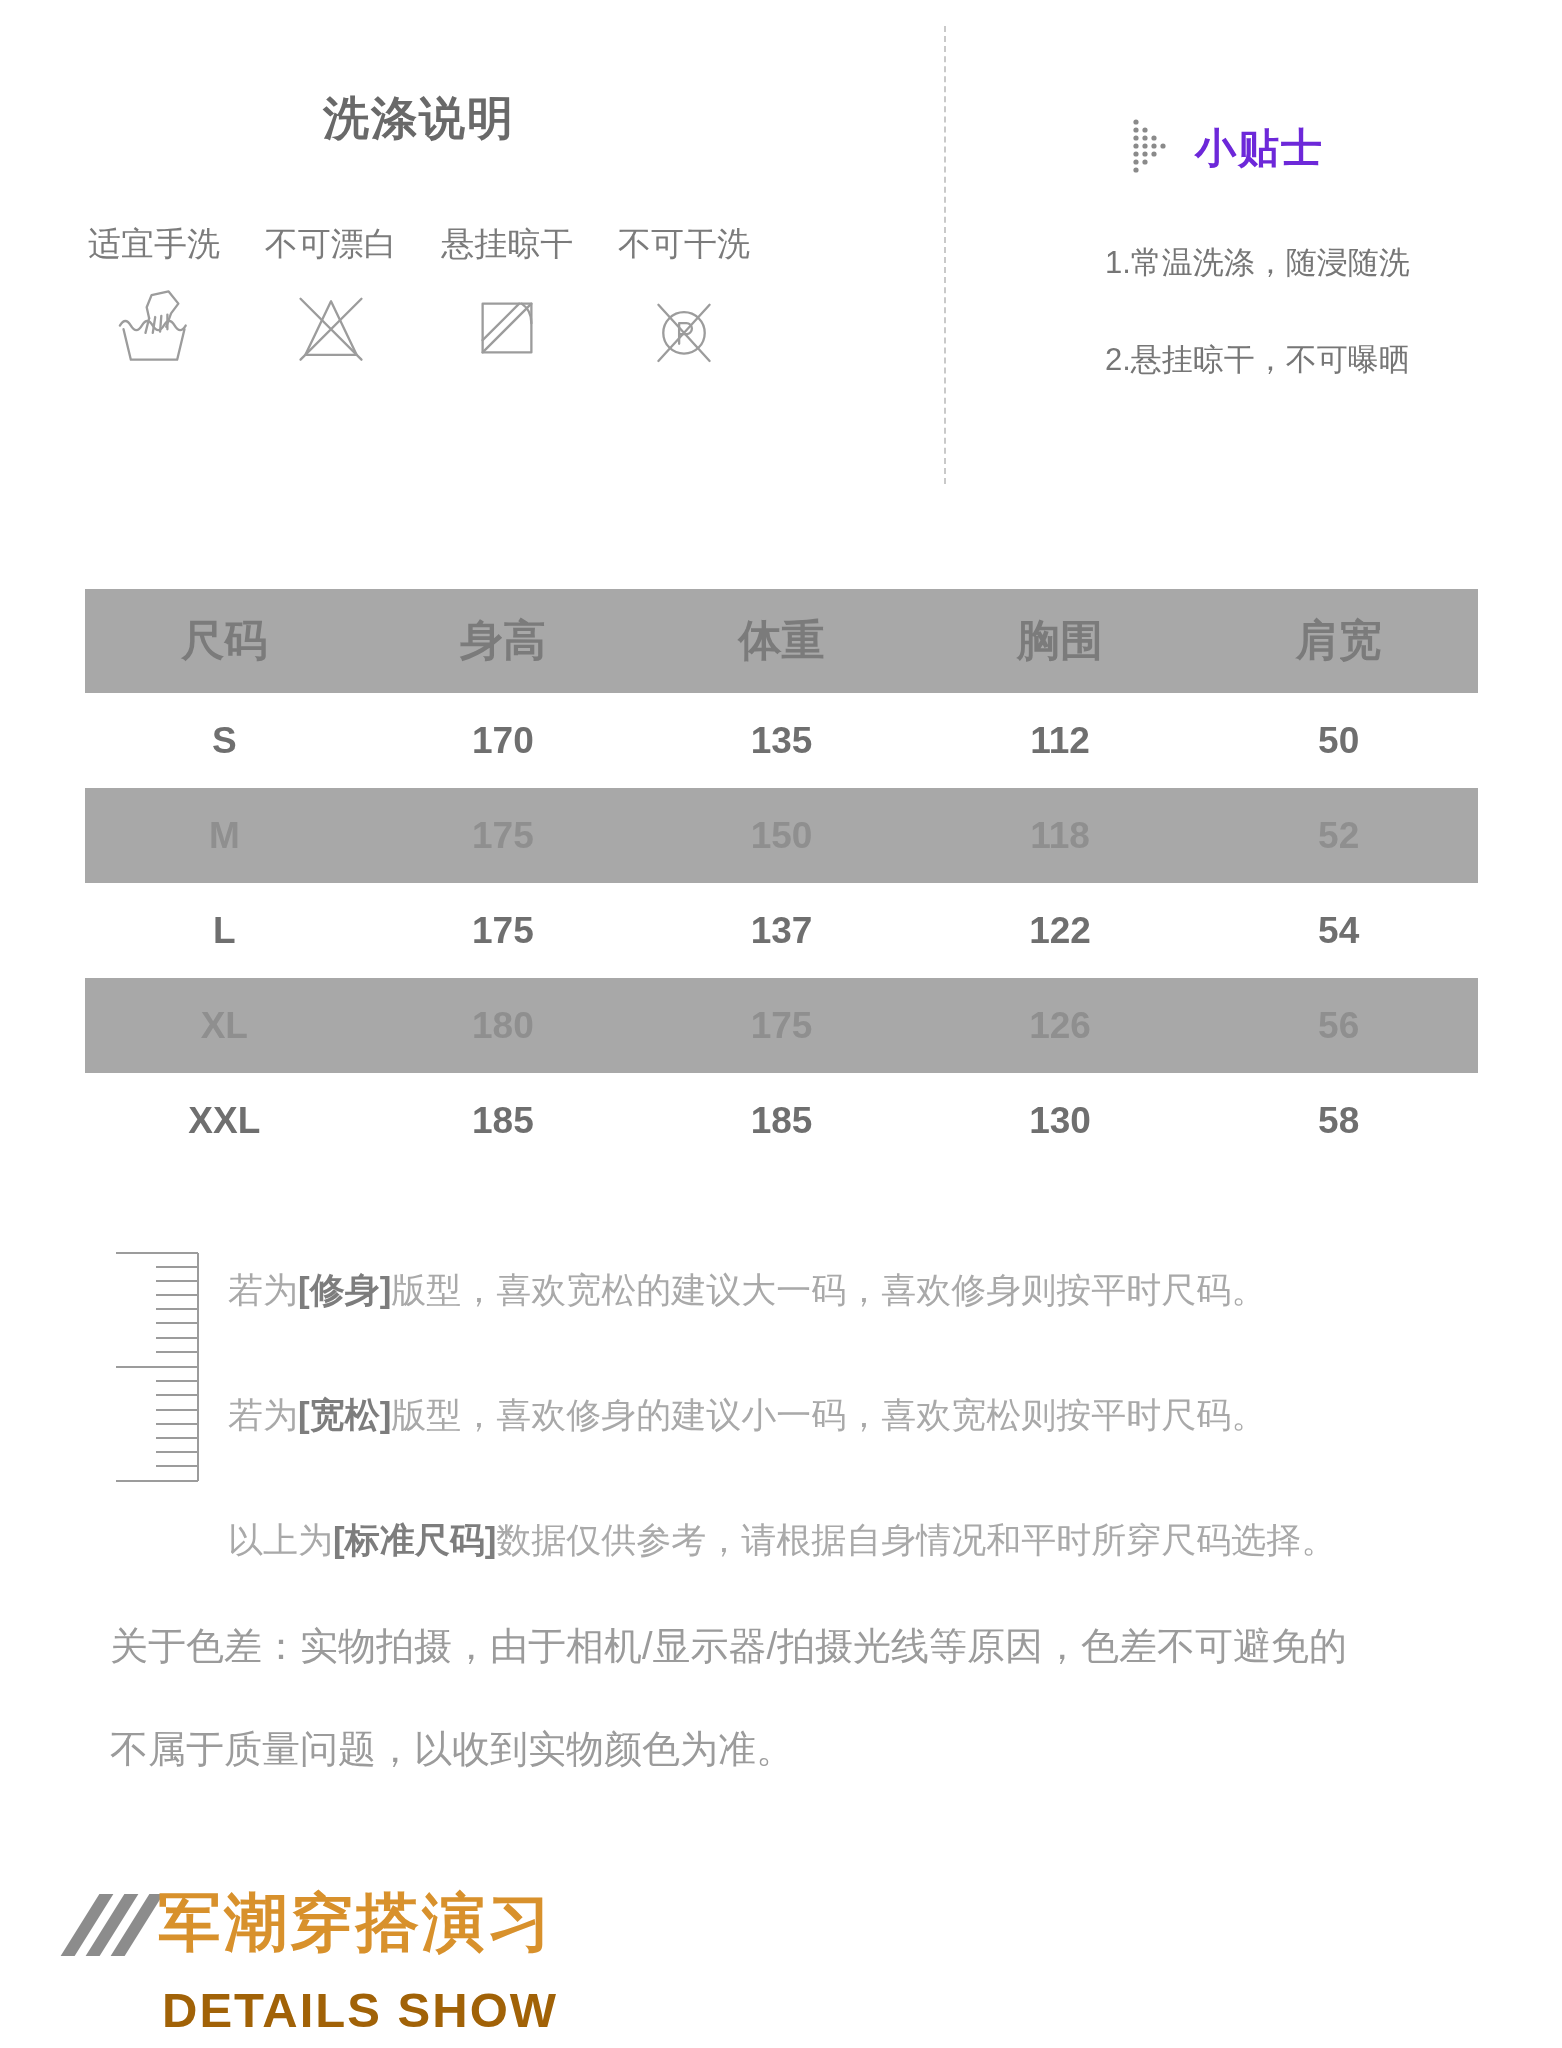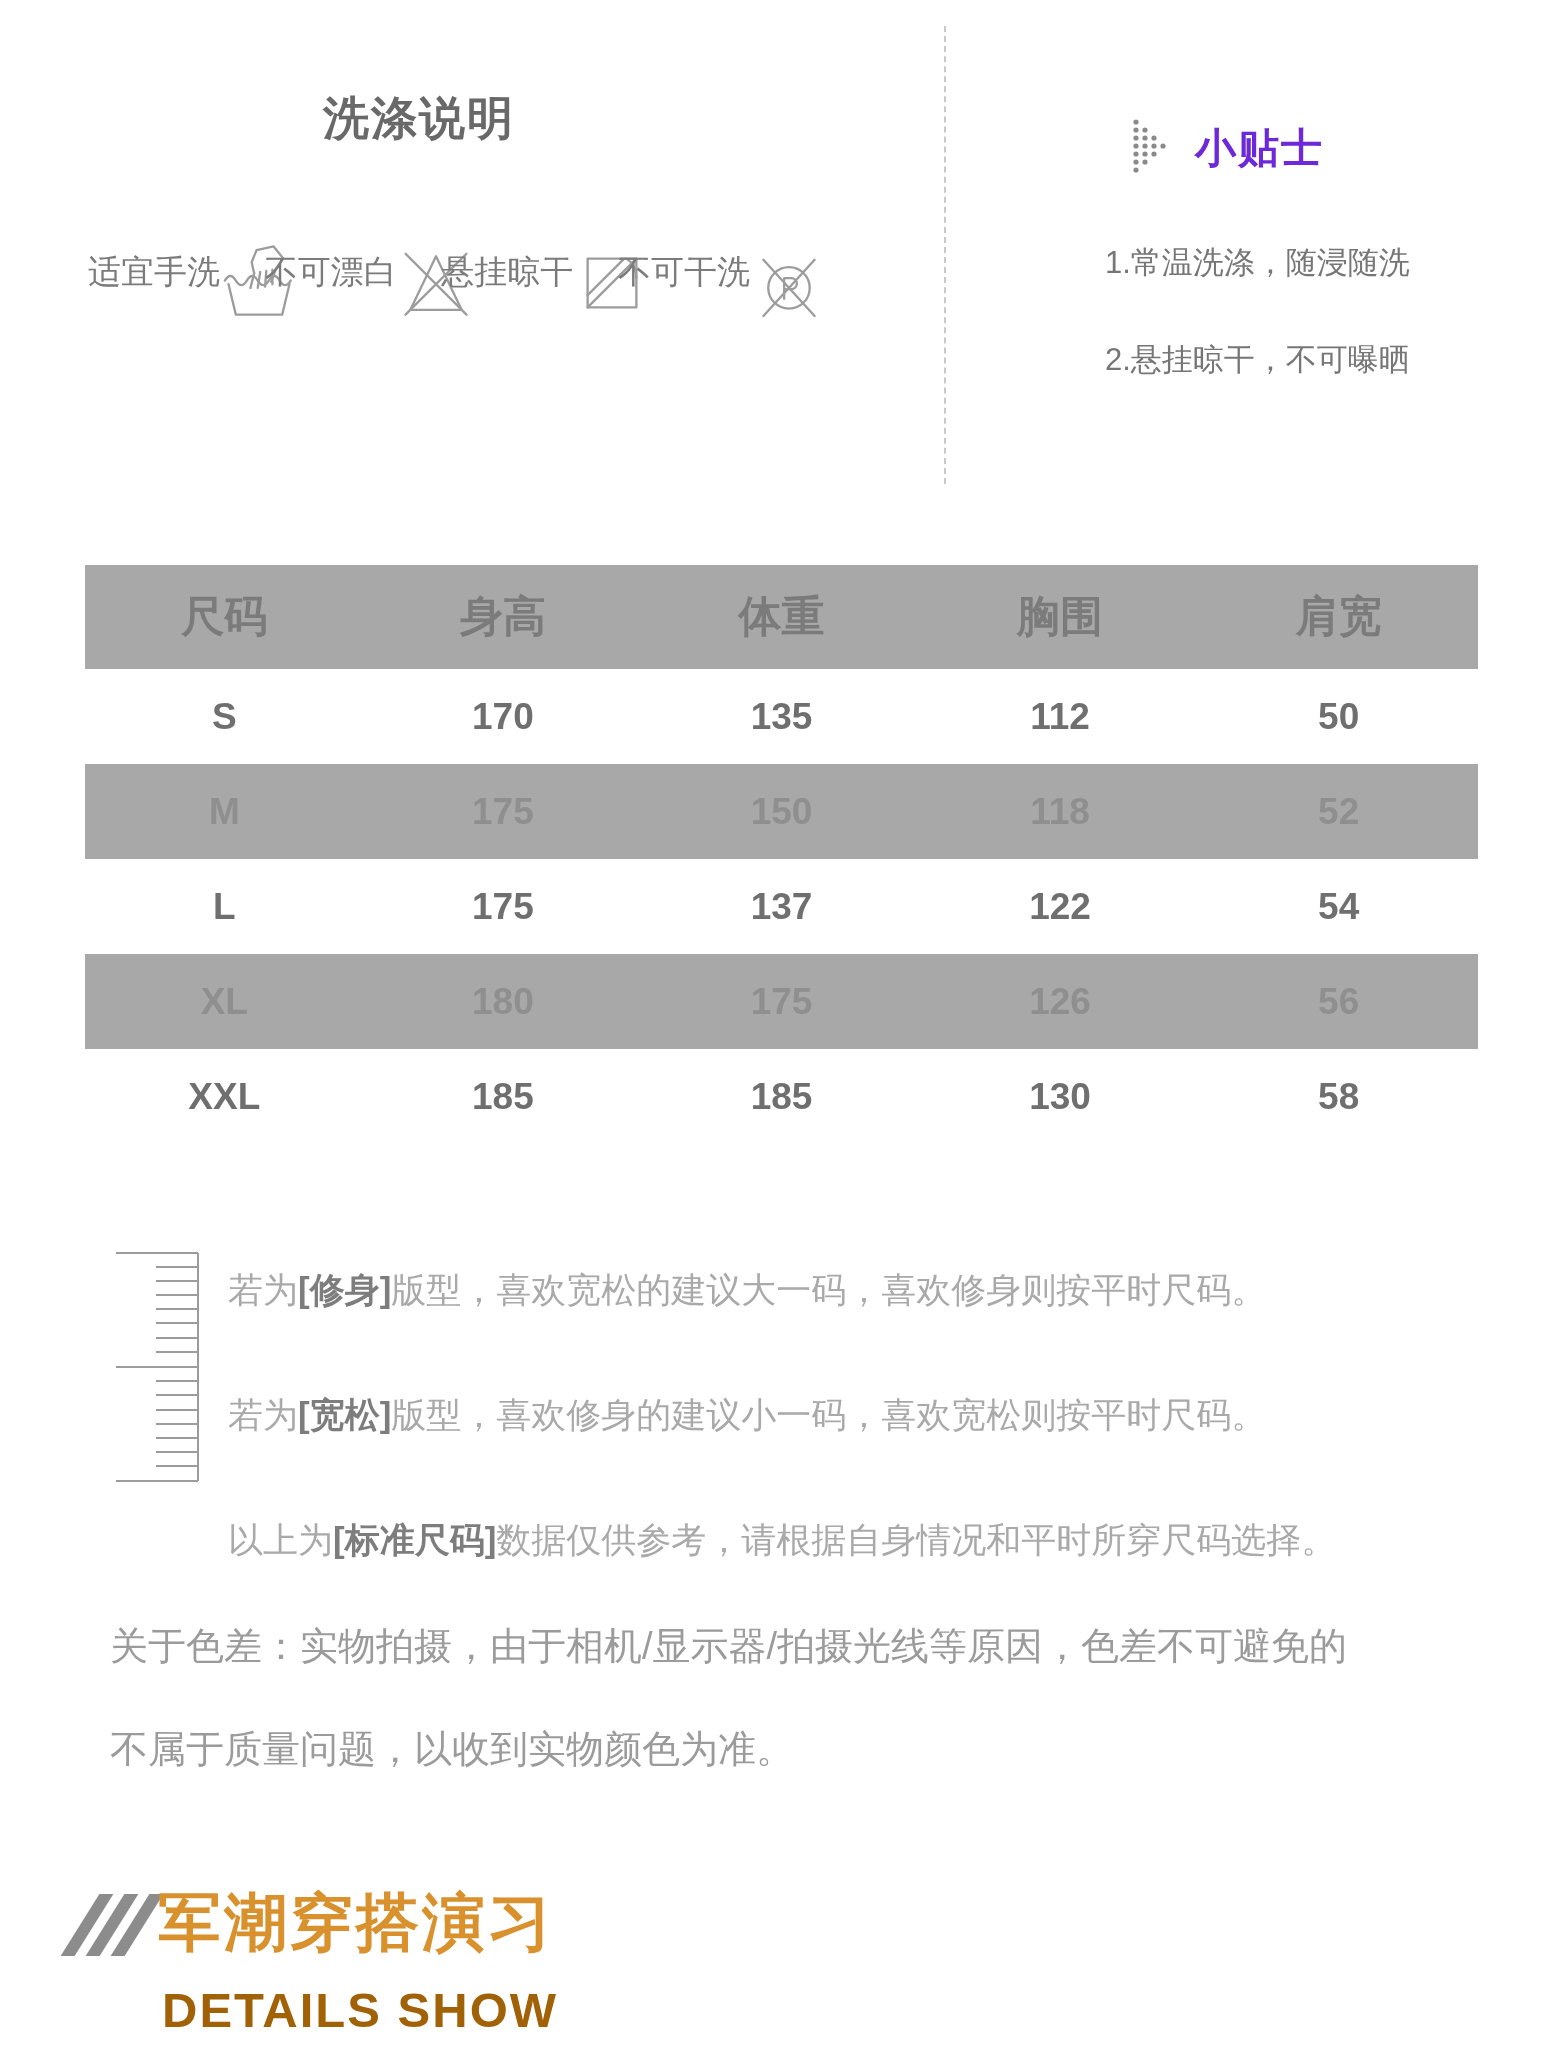--- a/index.html
+++ b/index.html
@@ -3,39 +3,39 @@
 <meta charset="utf-8">
 <style>
   html,body{margin:0;padding:0;background:#fff;}
   body{font-family:"Liberation Sans","DejaVu Sans",sans-serif;}
   .canvas{position:relative;width:1562px;height:2048px;background:#ffffff;overflow:hidden;}
 
   
   .wash-section{position:absolute;left:88px;top:88px;width:662px;}
   .wash-title{text-align:center;font-size:46px;font-weight:bold;color:#696969;letter-spacing:2px;margin:0 0 72px 0;}
   .wash-items{display:flex;justify-content:space-between;}
-  .wash-item{width:132px;display:flex;flex-direction:row;align-items:center;}
+  .wash-item{width:132px;display:flex;flex-direction:column;align-items:center;}
   .wash-item .lbl{font-size:33px;color:#7b7b7b;white-space:nowrap;}
   .wash-item .ico{margin-top:22px;width:78px;height:78px;}
   .care-svg{stroke:#9c9c9c;stroke-width:1.9;fill:none;stroke-linecap:round;stroke-linejoin:round;}
 
   
   .v-divider{position:absolute;left:944px;top:26px;height:458px;width:0;border-left:2px dashed #c9c9c9;}
 
   
   .tips-section{position:absolute;left:1105px;top:118px;width:400px;}
   .tips-header{display:flex;align-items:center;gap:22px;margin-left:26px;}
   .tips-title{font-size:41px;font-weight:bold;color:#6d28d9;letter-spacing:2px;}
   .tips-lines{margin-top:52px;}
   .tips-line{font-size:31px;color:#767676;line-height:66px;white-space:nowrap;}
 
   
   .size-table{position:absolute;left:85px;top:565px;width:1393px;}
   .st-row{display:grid;grid-template-columns:repeat(5,1fr);align-items:center;}
-  .st-head{background:#a8a8a8;height:104px;}
+  .st-head{background:#a8a8a8;height:104px;margin-top:24px;}
   .st-head .st-cell{font-size:43px;font-weight:bold;color:#7b7b7b;}
   .st-body-row{height:95px;}
   .st-body-row .st-cell{font-size:37px;font-weight:bold;color:#6f6f6f;}
   .st-body-row.alt{background:#a8a8a8;}
   .st-body-row.alt .st-cell{color:#8f8f8f;}
   .st-cell{text-align:center;}
 
   
   .notes-section{position:absolute;left:112px;top:1248px;width:1390px;}
   .ruler{position:absolute;left:0;top:2px;}

